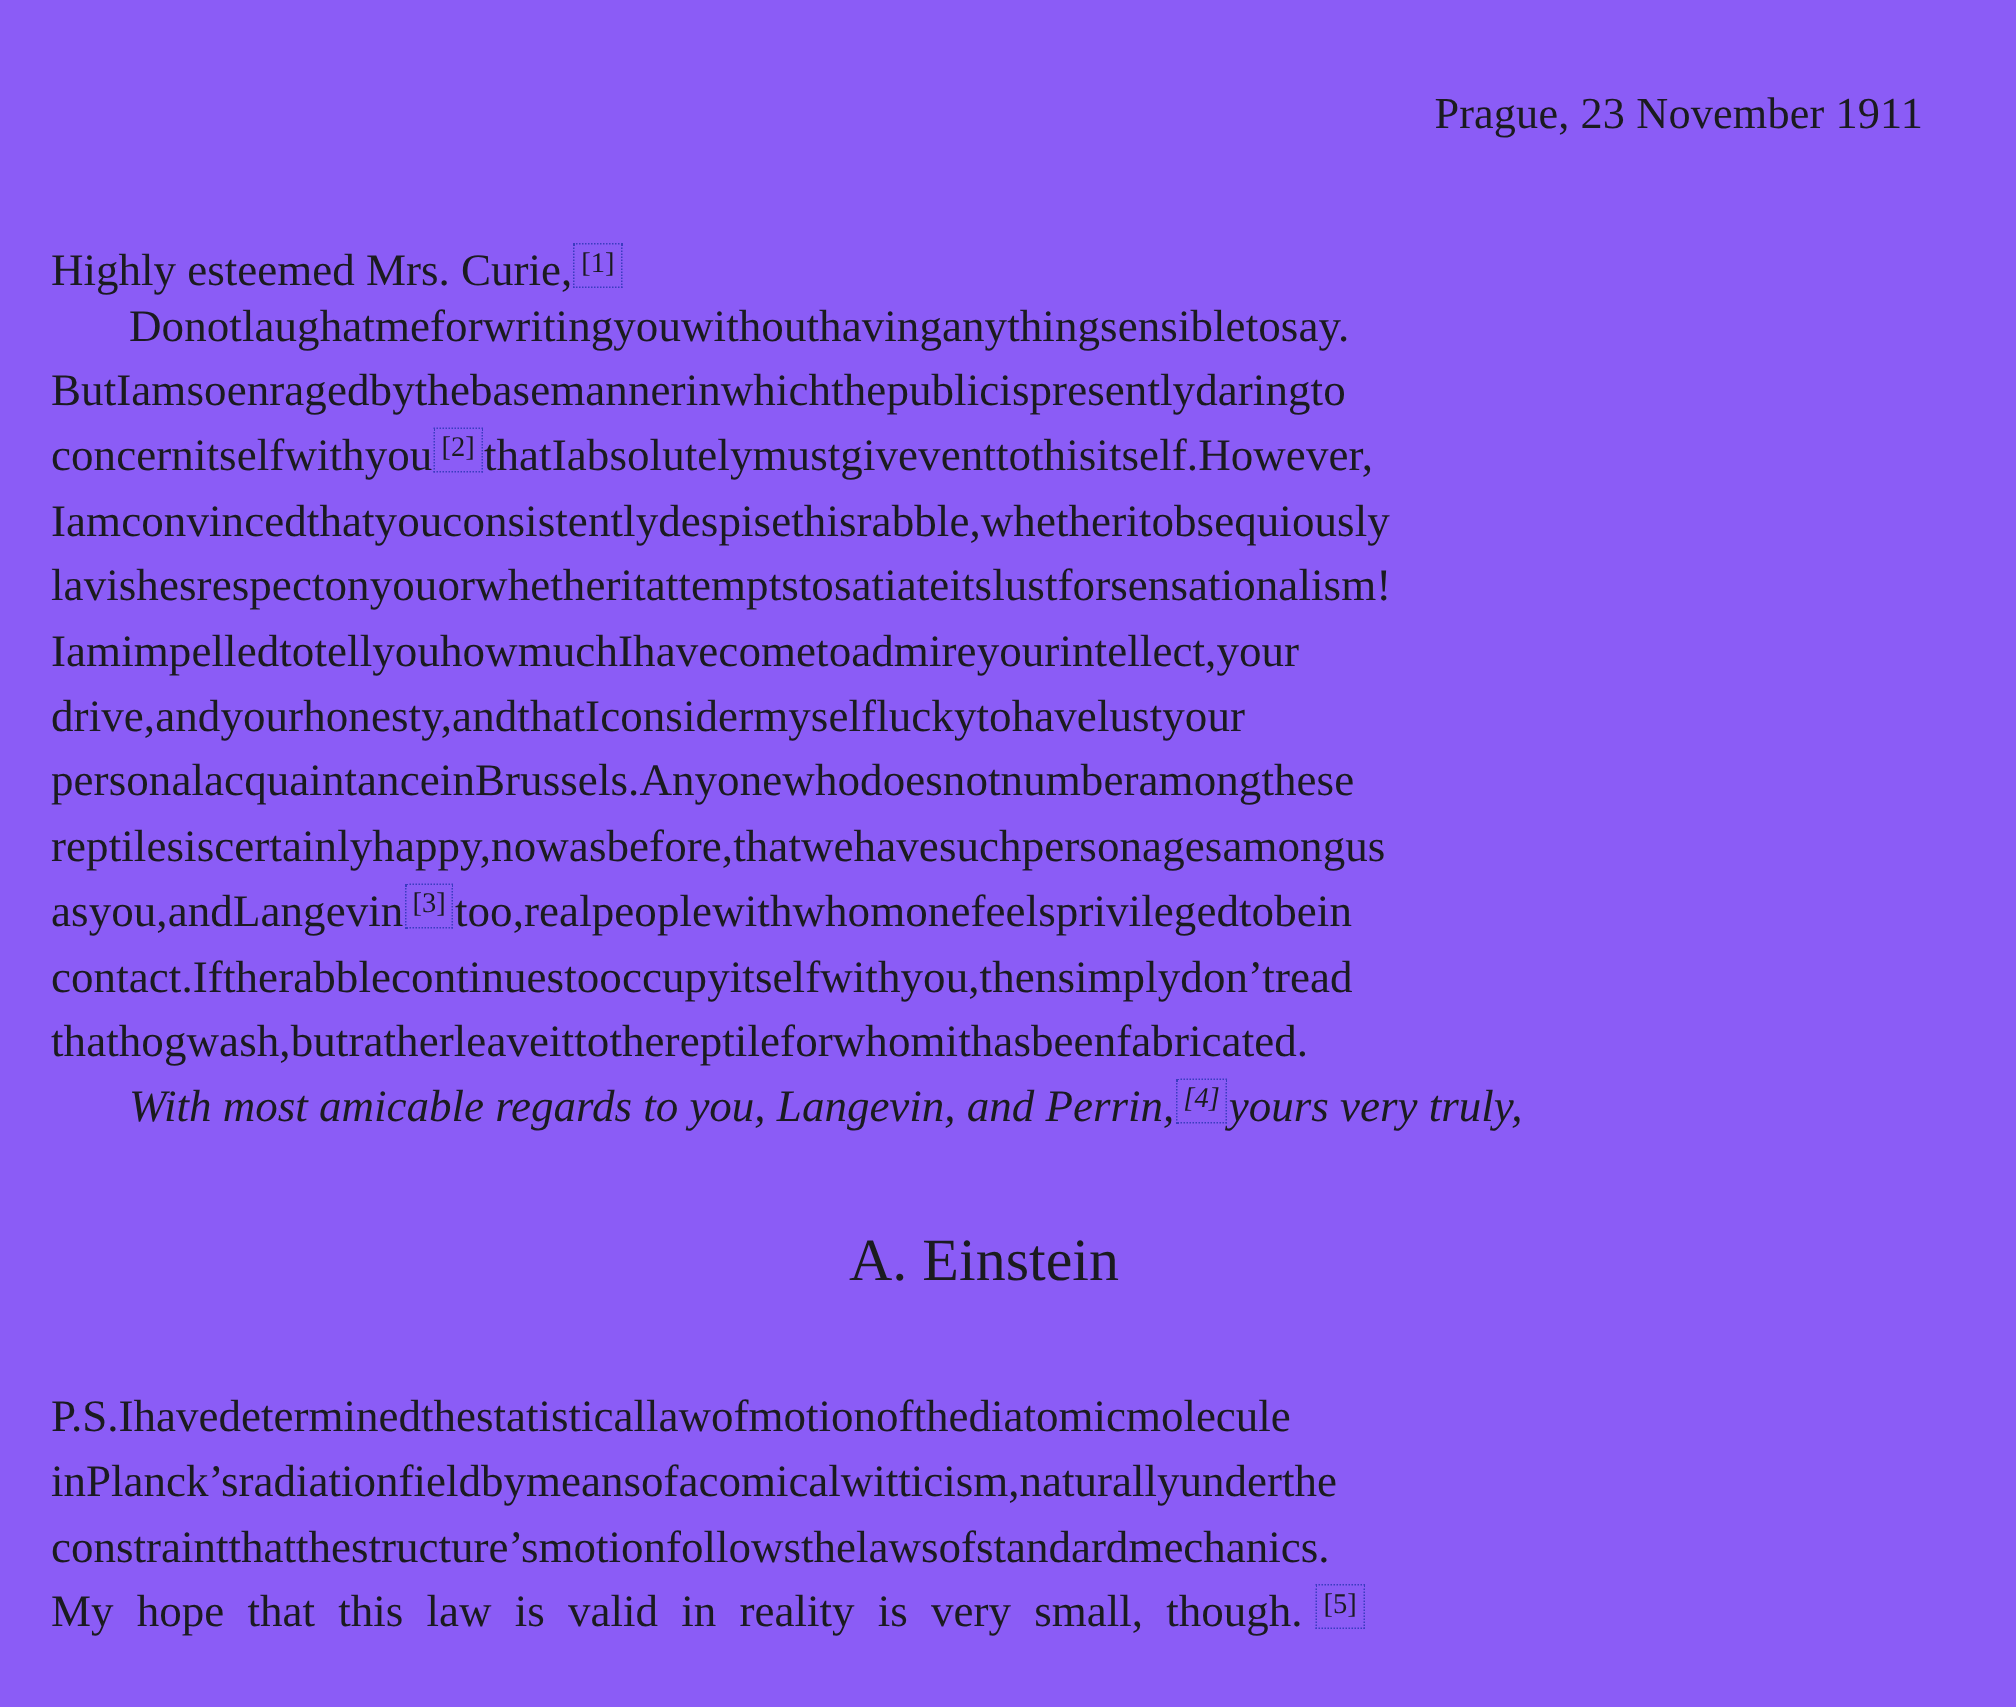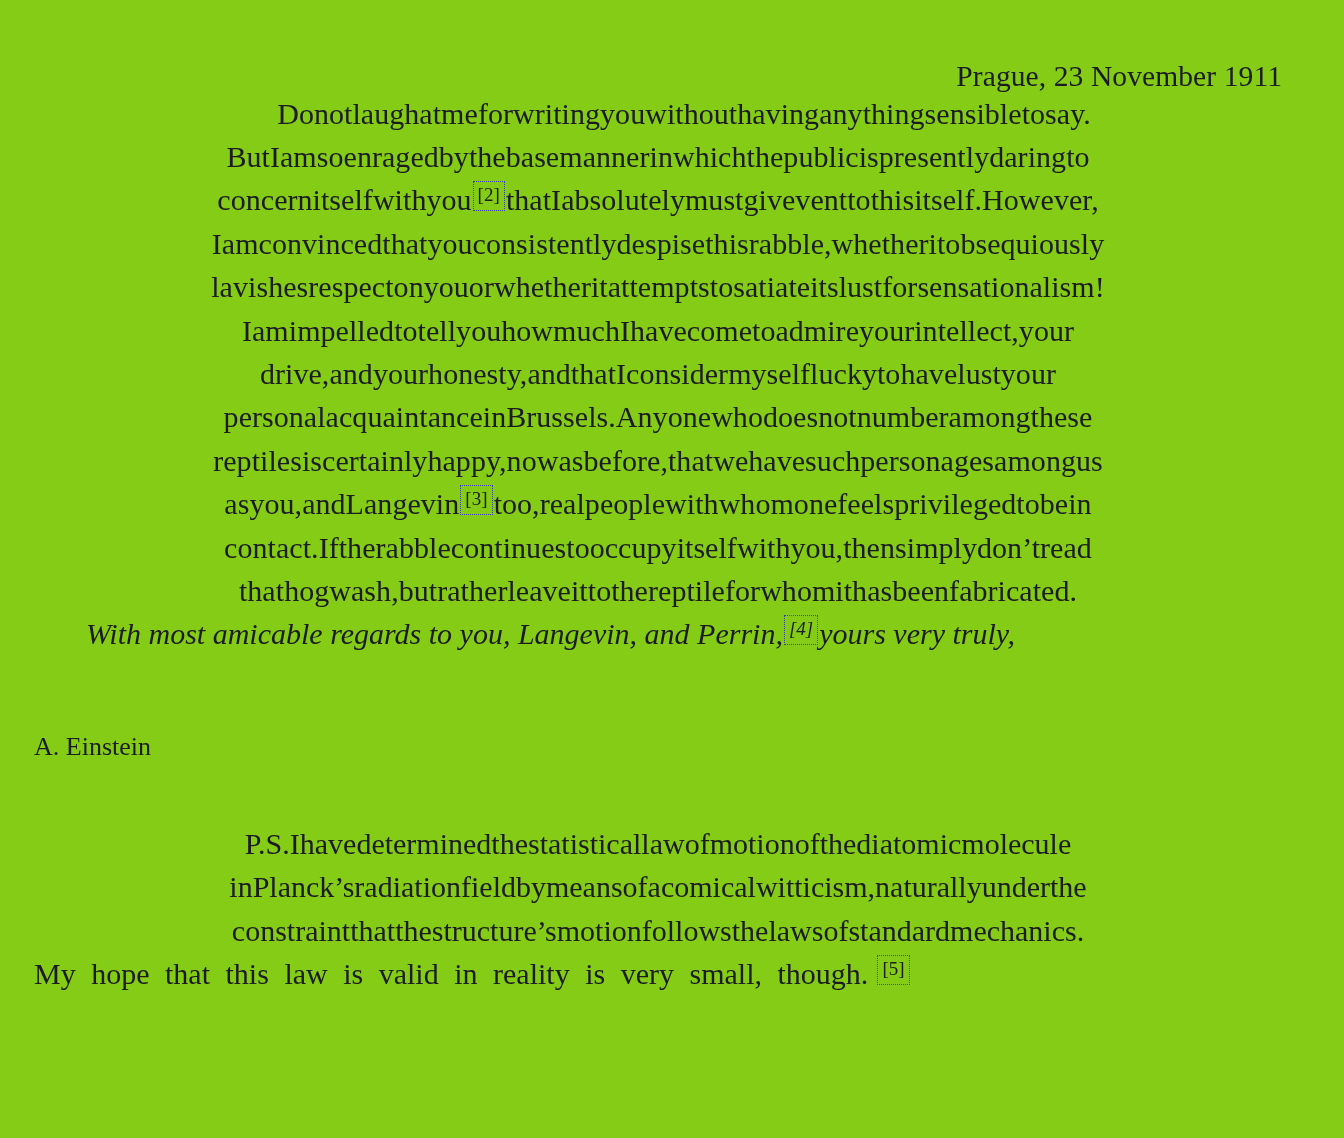--- a/index.html
+++ b/index.html
@@ -13,21 +13,21 @@
     font-family: "Liberation Serif", "DejaVu Serif", serif;
     color: #1b1b20;
     -webkit-font-smoothing: antialiased;
   }
   .page {
     position: relative;
     width: 1344px;
     height: 1138px;
     box-sizing: border-box;
     padding: 0 62px 0 34px;
-    background: #84cc16;
+    background: #8b5cf6;
     overflow: hidden;
   }
   .dateline {
     text-align: right;
     font-size: 29.5px;
     line-height: 1.0;
     padding-top: 62px;
     letter-spacing: 0.1px;
   }
   .salutation {
@@ -50,35 +50,35 @@
     width: 52px;
   }
   .closing-par {
     font-size: 30px;
     line-height: 43.4px;
     margin: 0;
     white-space: nowrap;
     font-style: italic;
   }
   .signature {
-    text-align: left;
-    font-size: 26px;
-    margin-top: 76px;
+    text-align: center;
+    font-size: 40px;
+    margin-top: 56px;
     padding-right: 4px;
   }
   .ps-par {
     font-size: 30px;
     line-height: 43.4px;
     margin: 0;
     margin-top: 60px;
   }
   
   .just {
     display: flex;
-    justify-content: center;
+    justify-content: flex-start;
     white-space: nowrap;
   }
   .just > span.w {
     display: inline-block;
   }
   .last {
     display: block;
     text-align: left;
   }
   
@@ -99,20 +99,23 @@
     line-height: 1;
   }
 </style>
 </head>
 <body>
 
 <div class="page">
 
   <div class="dateline">Prague, 23 November 1911</div>
 
+  <div class="salutation">
+    <span>Highly esteemed Mrs. Curie,</span><span class="ref"><sup>[1]</sup></span>
+  </div>
 
   <div class="body-par">
 
     <div class="just">
       <span class="w"><span class="indent-line"></span></span>
       <span class="w">Do</span>
       <span class="w">not</span>
       <span class="w">laugh</span>
       <span class="w">at</span>
       <span class="w">me</span>

